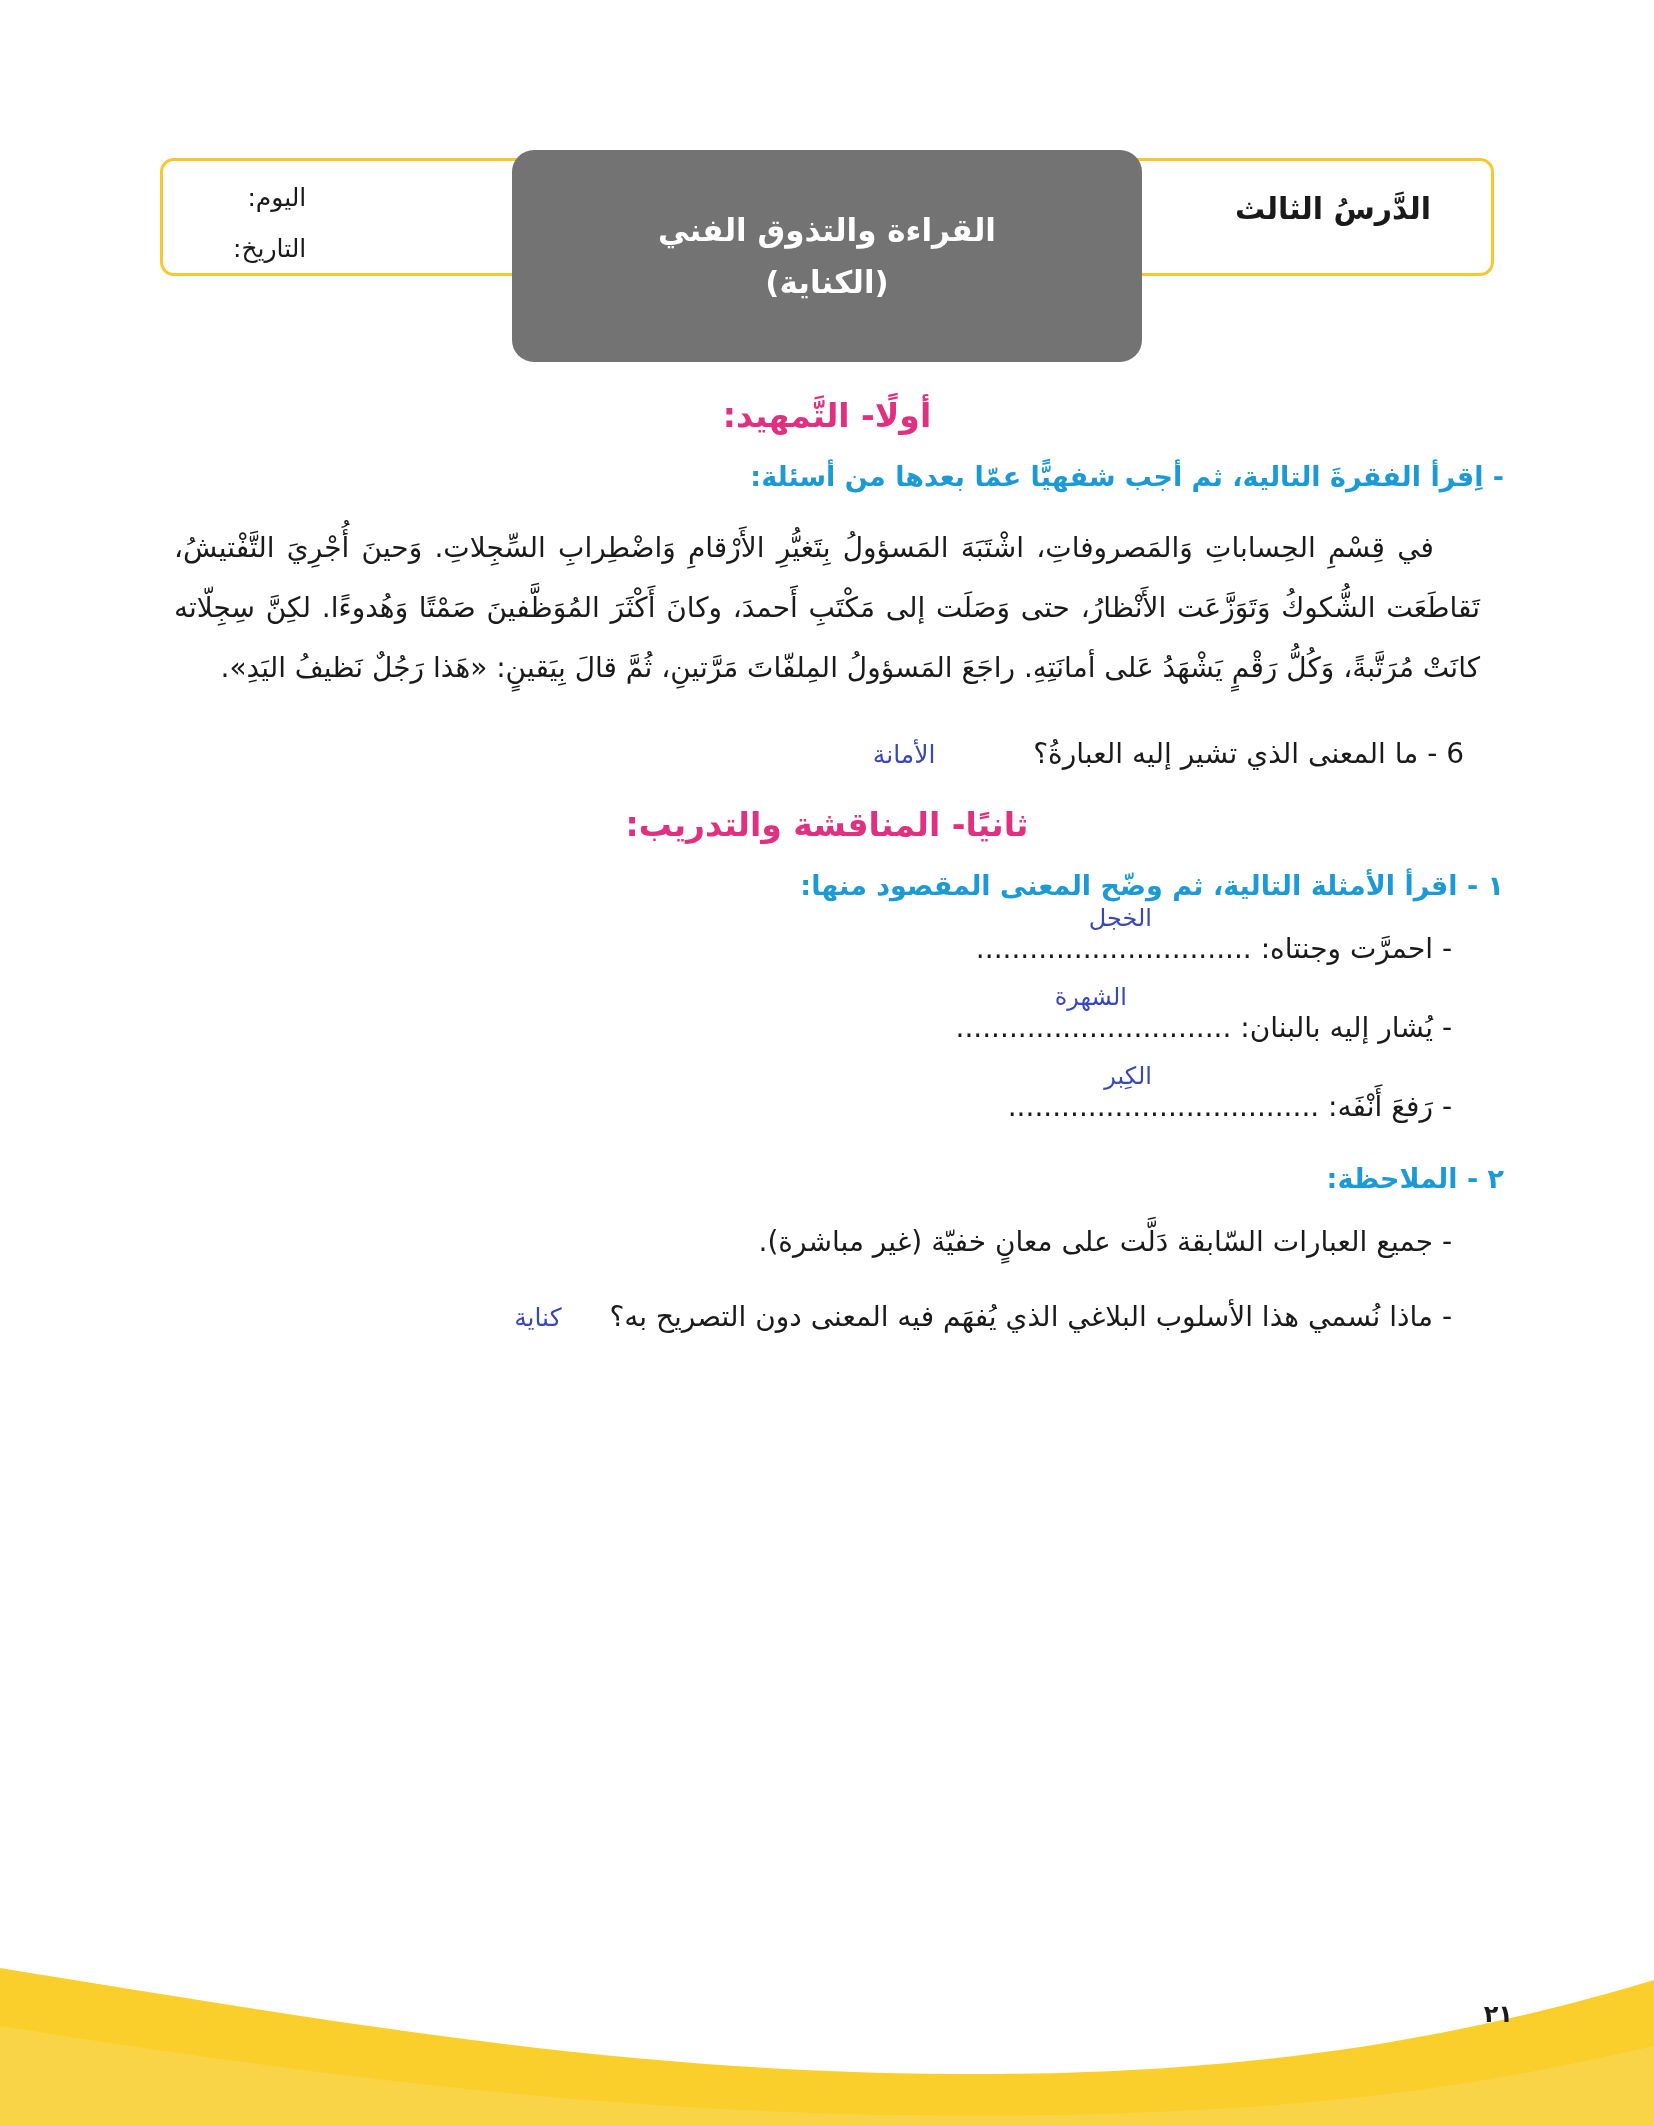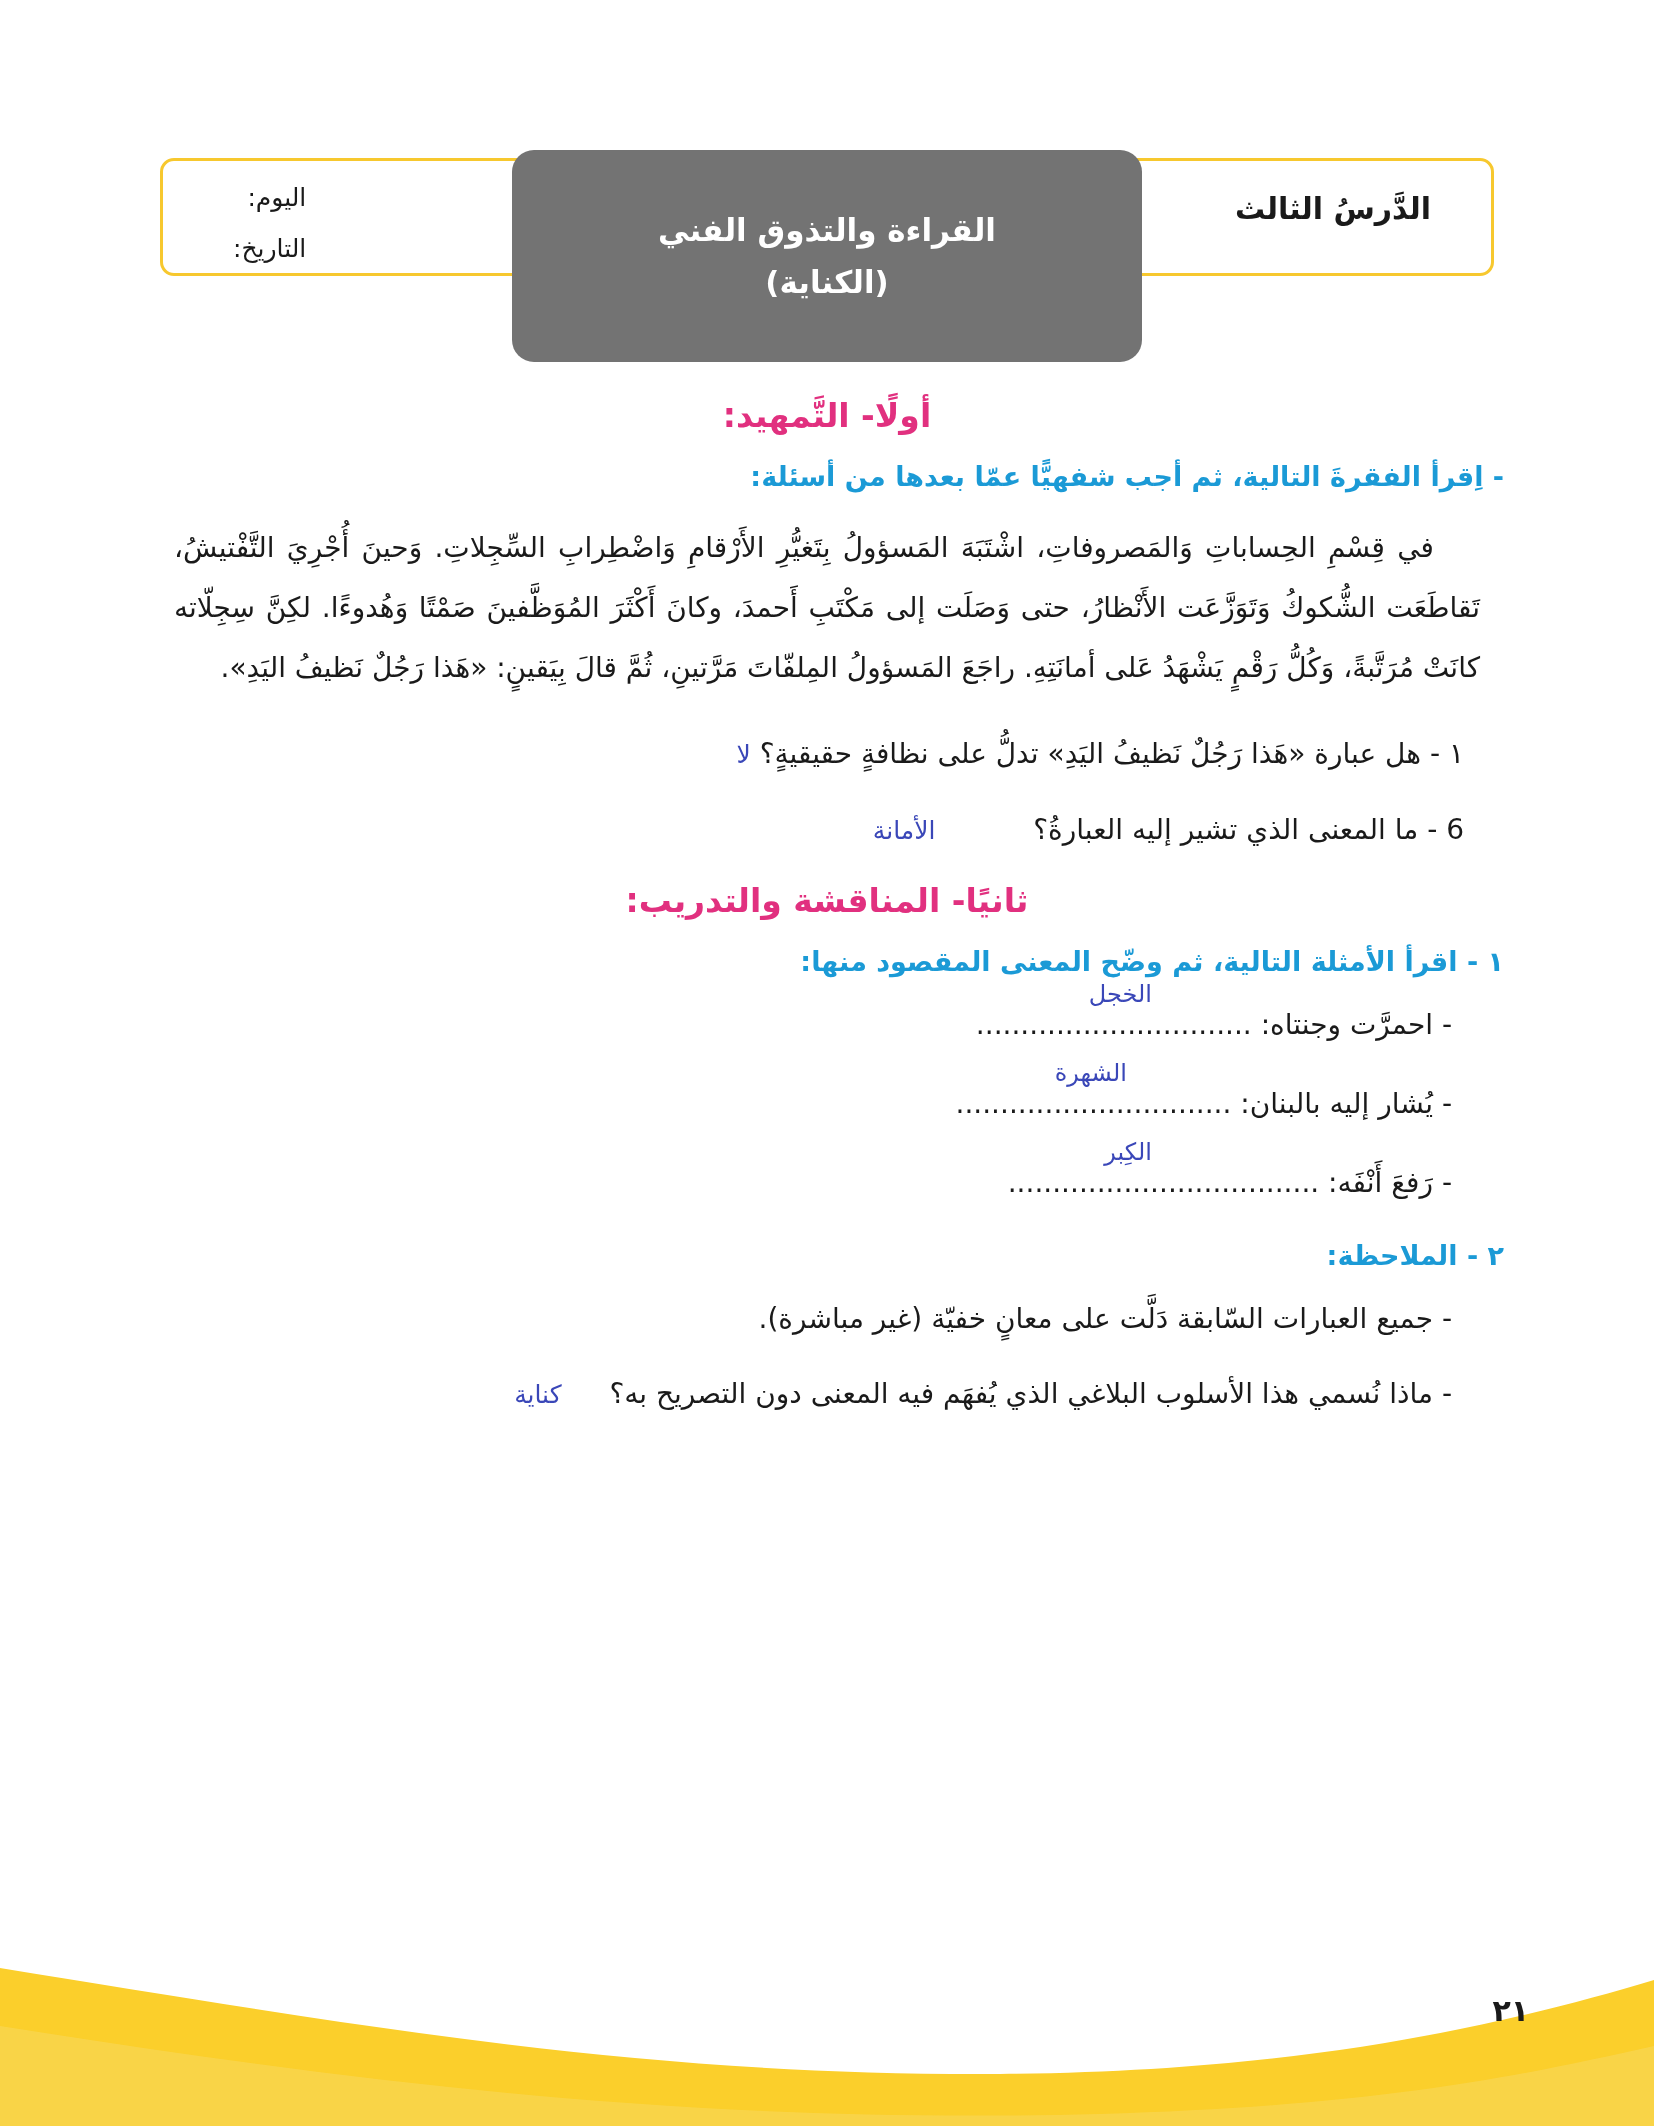--- a/index.html
+++ b/index.html
@@ -141,22 +141,22 @@
     left: 0;
     right: 0;
     bottom: 0;
     height: 250px;
     overflow: hidden;
   }
   .footer-band svg { display: block; width: 100%; height: 100%; }
   .page-num {
     position: absolute;
     bottom: 98px;
-    right: 125px;
-    font-size: 30px;
+    right: 141px;
+    font-size: 24px;
     color: #1a1a1a;
     font-weight: bold;
   }
 </style>
 </head>
 <body>
 
 <div class="header-wrap">
   <div class="header-box">
     <div class="lesson-title">الدَّرسُ الثالث</div>
@@ -172,24 +172,20 @@
 </div>
 
 <div class="content">
 
   <div class="section-head">أولًا- التَّمهيد:</div>
 
   <div class="instruct">- اِقرأ الفقرةَ التالية، ثم أجب شفهيًّا عمّا بعدها من أسئلة:</div>
 
   <div class="paragraph">في قِسْمِ الحِساباتِ وَالمَصروفاتِ، اشْتَبَهَ المَسؤولُ بِتَغيُّرِ الأَرْقامِ وَاضْطِرابِ السِّجِلاتِ. وَحينَ أُجْرِيَ التَّفْتيشُ، تَقاطَعَت الشُّكوكُ وَتَوَزَّعَت الأَنْظارُ، حتى وَصَلَت إلى مَكْتَبِ أَحمدَ، وكانَ أَكْثَرَ المُوَظَّفينَ صَمْتًا وَهُدوءًا. لكِنَّ سِجِلّاته كانَتْ مُرَتَّبةً، وَكُلُّ رَقْمٍ يَشْهَدُ عَلى أمانَتِهِ. راجَعَ المَسؤولُ المِلفّاتَ مَرَّتينِ، ثُمَّ قالَ بِيَقينٍ: «هَذا رَجُلٌ نَظيفُ اليَدِ».</div>
 
-  <div class="qline">
-    <span>١ - هل عبارة «هَذا رَجُلٌ نَظيفُ اليَدِ» تدلُّ على نظافةٍ حقيقيةٍ؟</span>
-    <span class="ans">لا</span>
-  </div>
 
   <div class="qline">
     <span>6 - ما المعنى الذي تشير إليه العبارةُ؟</span>
     <span class="ans-sp"></span>
     <span class="ans">الأمانة</span>
   </div>
 
   <div class="section-head">ثانيًا- المناقشة والتدريب:</div>
 
   <div class="instruct">١ - اقرأ الأمثلة التالية، ثم وضّح المعنى المقصود منها:</div>

